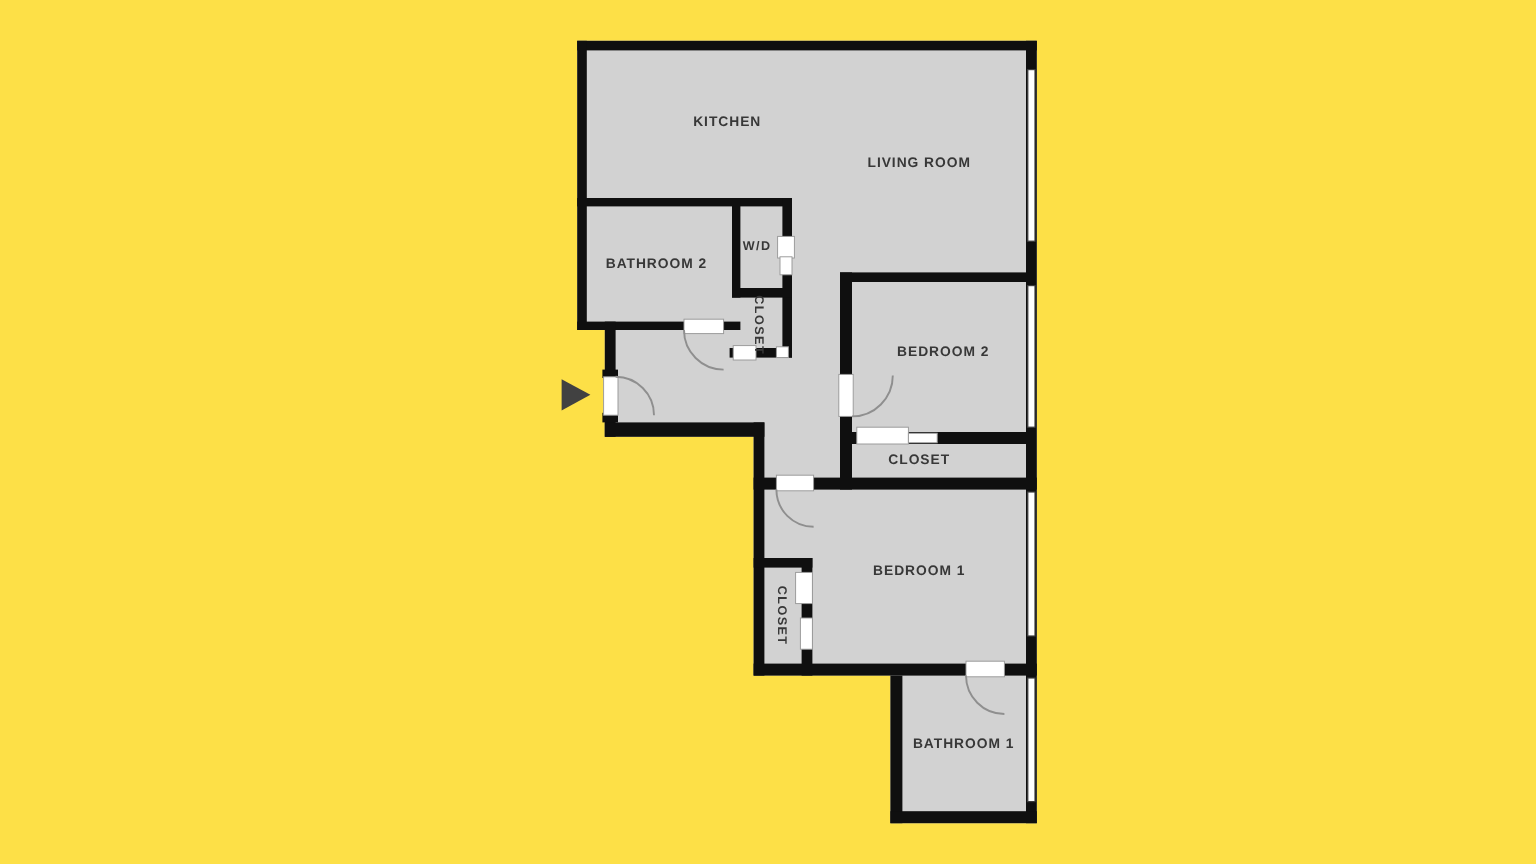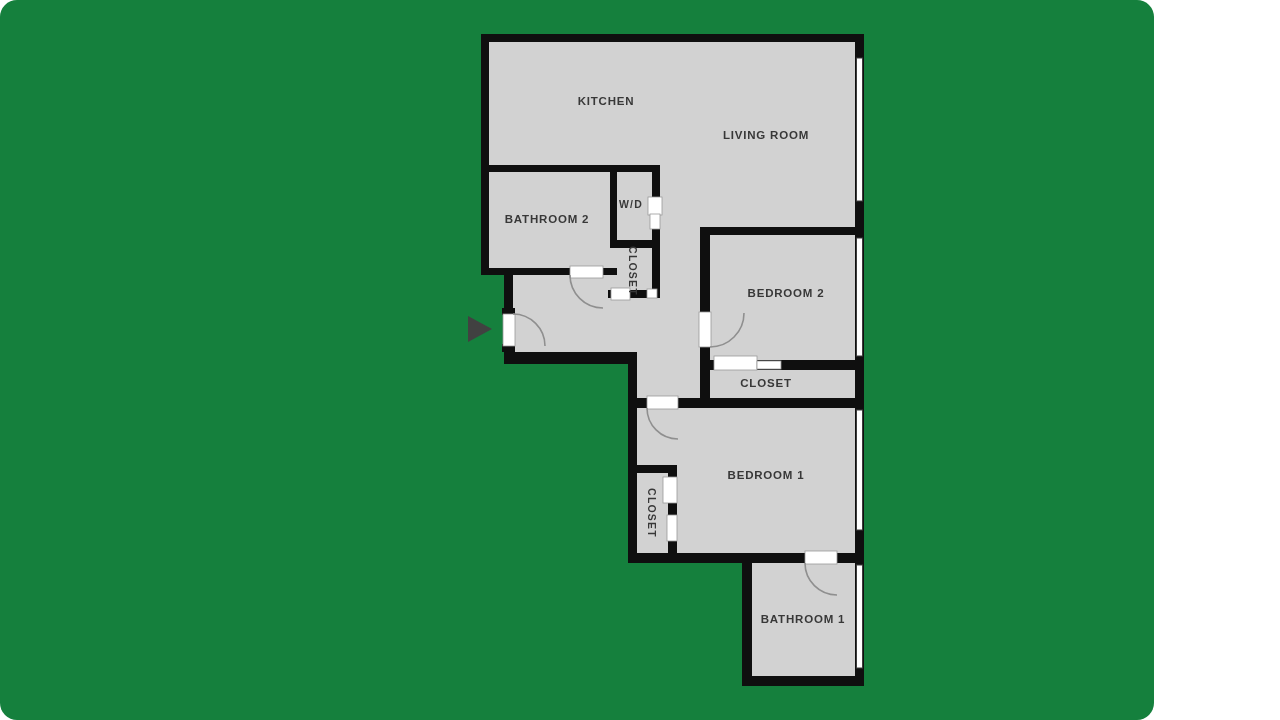--- a/index.html
+++ b/index.html
@@ -1,16 +1,16 @@
 <!DOCTYPE html>
 <html><head>
 <meta charset="utf-8">
 <style>
   html,body{margin:0;padding:0;background:#ffffff;}
-  .stage{width:1154px;height:720px;position:relative;background:#15803d;overflow:hidden;border-radius:17px;}
+  .stage{width:1280px;height:720px;position:relative;background:#fde047;overflow:hidden;}
   svg{display:block;}
   .label{font-family:"Liberation Sans",sans-serif;font-weight:700;font-size:11.5px;letter-spacing:.8px;text-anchor:middle;}
   .label.small{font-size:10.5px;letter-spacing:1.2px;}
   .window{stroke:#3c3c3c;stroke-width:1;}
   .door{stroke:#9a9a9a;stroke-width:.8;}
   .arc{fill:none;stroke-width:1.6;stroke-linecap:butt;}
 </style>
 </head>
 <body>
 

